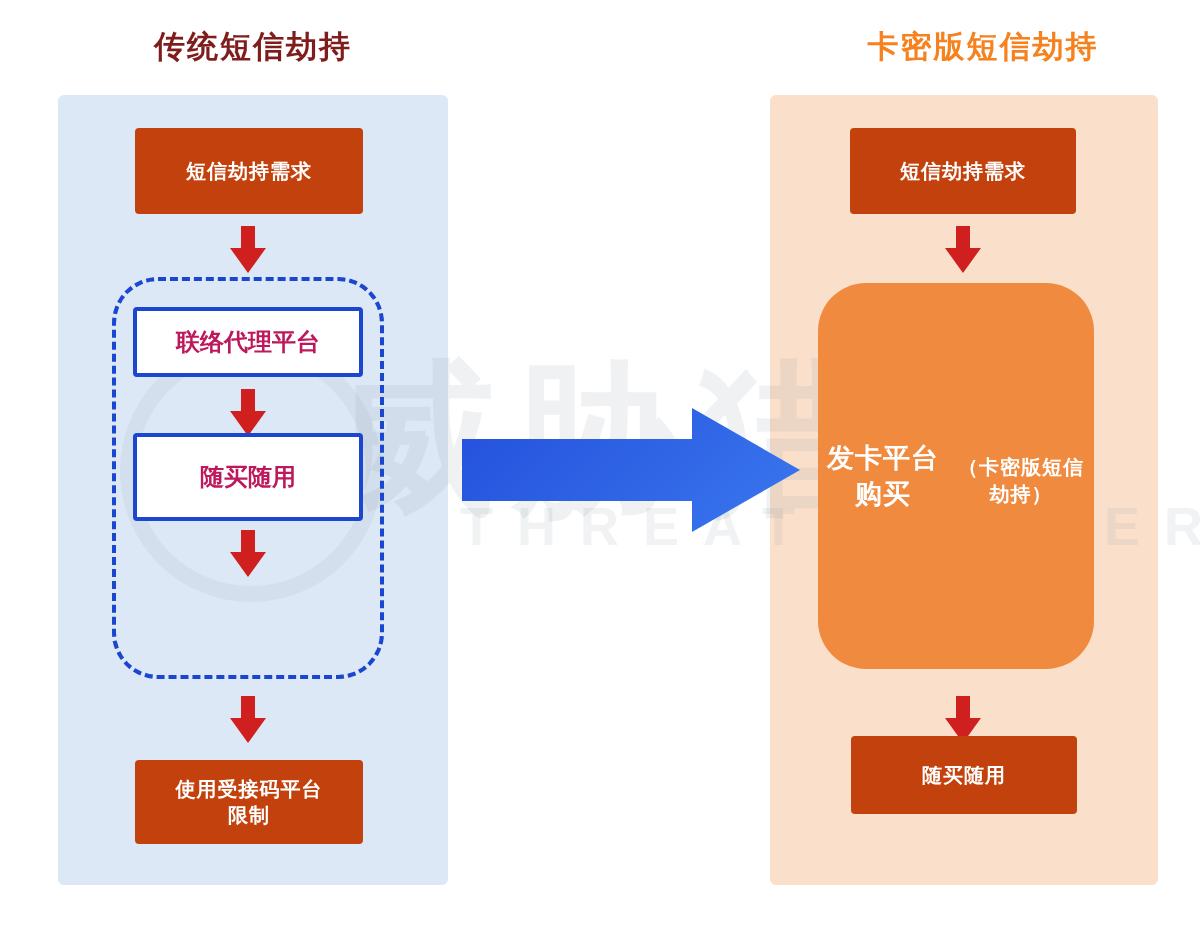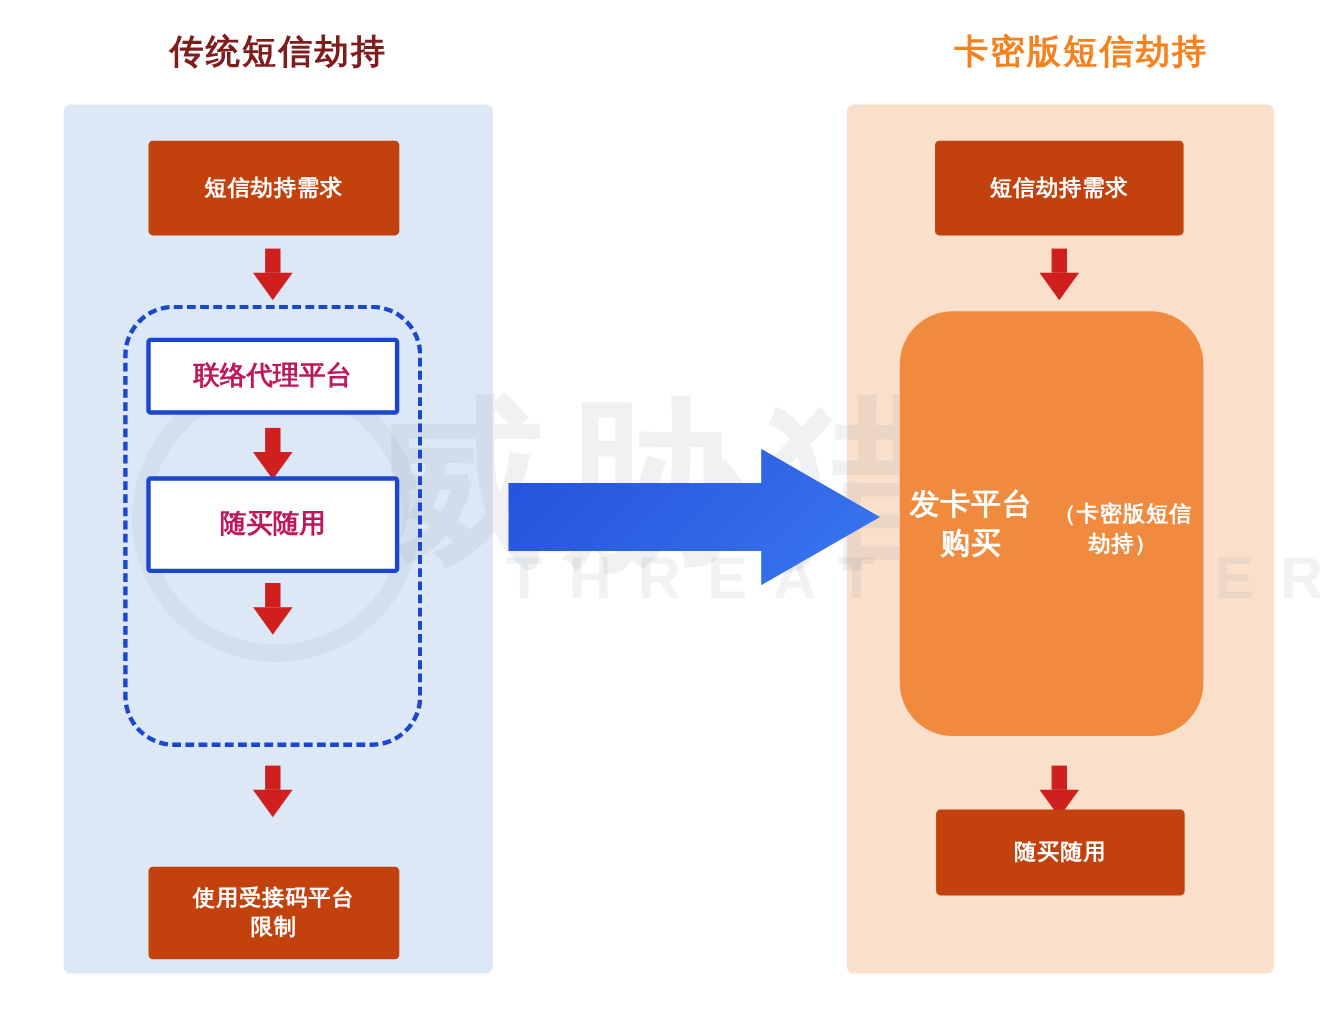--- a/index.html
+++ b/index.html
@@ -132,21 +132,21 @@
     <div class="stem"></div>
       <div class="head"></div>
   </div>
 
 
   <div class="r-arrow" style="left:230px; top:696px;">
     <div class="stem"></div>
       <div class="head"></div>
   </div>
 
-  <div class="box blue" style="left:135px; top:788px; width:228px; height:84px;">
+  <div class="box blue" style="left:135px; top:760px; width:228px; height:84px;">
     <span>使用受接码平台</span>
     <span>限制</span>
   </div>
 
   <div class="big-arrow"></div>
 
   <div class="panel right-panel"></div>
 
   <div class="box blue" style="left:850px; top:128px; width:226px; height:86px;">
     <span>短信劫持需求</span>

